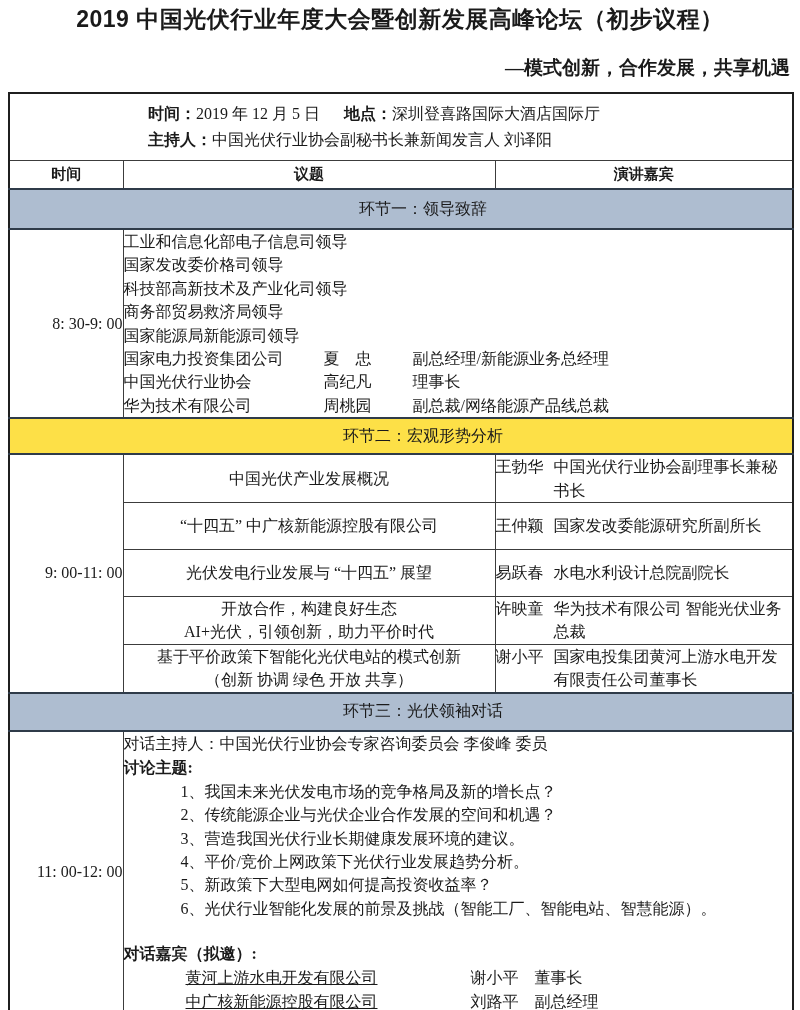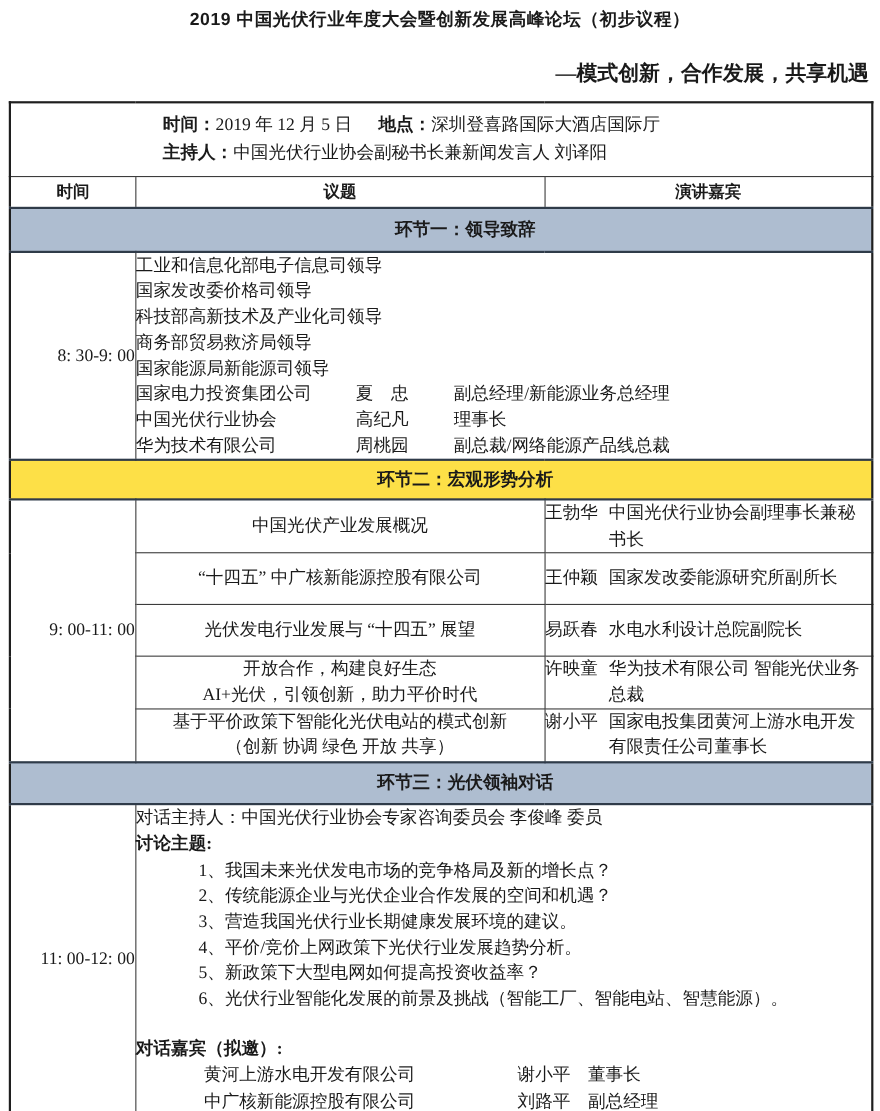--- a/index.html
+++ b/index.html
@@ -6,21 +6,21 @@
   body{
     width:800px;height:1010px;overflow:hidden;position:relative;
     font-family:"Liberation Serif","DejaVu Serif",serif;
     color:#1a1a1a;
     -webkit-font-smoothing:antialiased;
   }
   .page-title{
     margin:6px 0 16px 0;
     text-align:center;
     font-family:"Liberation Sans","DejaVu Sans",sans-serif;
-    font-size:16px;font-weight:bold;line-height:26px;
+    font-size:23px;font-weight:bold;line-height:26px;
     letter-spacing:0.5px;
   }
   .page-subtitle{
     margin:24px 10px 0 0;
     text-align:right;
     font-size:19px;font-weight:bold;line-height:24px;
   }
   table.agenda{
     position:absolute;left:8px;top:92px;
     width:784px;
@@ -38,21 +38,21 @@
   
   tr.info-row td{height:58px;padding:4px 6px 4px 138px;line-height:26px;vertical-align:middle;}
   .lbl{font-weight:bold;}
   .venue-group{margin-left:24px;font-family:Liberation Serif, serif;}
 
   
   tr.colhead td{height:27px;text-align:center;font-weight:bold;font-size:15px;}
 
   
   tr.band td{
-    height:38px;text-align:center;font-weight:bold;font-size:16px;
+    height:38px;text-align:center;font-weight:normal;font-size:16px;
     border-top:2px solid #2f3b49;border-bottom:2px solid #2f3b49;padding-left:44px;
   }
 
   
   td.time-cell{text-align:right;font-size:16px;}
 
   
   td.s1-cell{padding:6px 4px 6px 110px;}
   .s1-line{display:flex;line-height:23.4px;white-space:nowrap;}
   .s1-org{flex:0 0 200px;}
@@ -67,21 +67,21 @@
   .sp-name{flex:0 0 52px;padding-right:6px;}
   .sp-role{flex:1;}
 
   
   td.s3-cell{vertical-align:top;padding:9px 8px 0 8px;}
   .mod-line{line-height:24px;}
   .topics-label{font-weight:bold;line-height:24px;}
   .topic-item{padding-left:57px;line-height:23.4px;white-space:nowrap;}
   .guests-label{font-weight:bold;line-height:24px;margin-top:22px;}
   .guest-line{display:flex;padding-left:62px;line-height:23.4px;white-space:nowrap;}
-  .guest-org{flex:0 0 285px;}
+  .guest-org{flex:0 0 285px;text-decoration:underline;}
   .guest-name{flex:0 0 64px;}
   .guest-role{flex:1;}
 </style>
 </head>
 <body>
 
 <h1 class="page-title">2019 中国光伏行业年度大会暨创新发展高峰论坛（初步议程）</h1>
 <div class="page-subtitle">—模式创新，合作发展，共享机遇</div>
 
 <table class="agenda">

